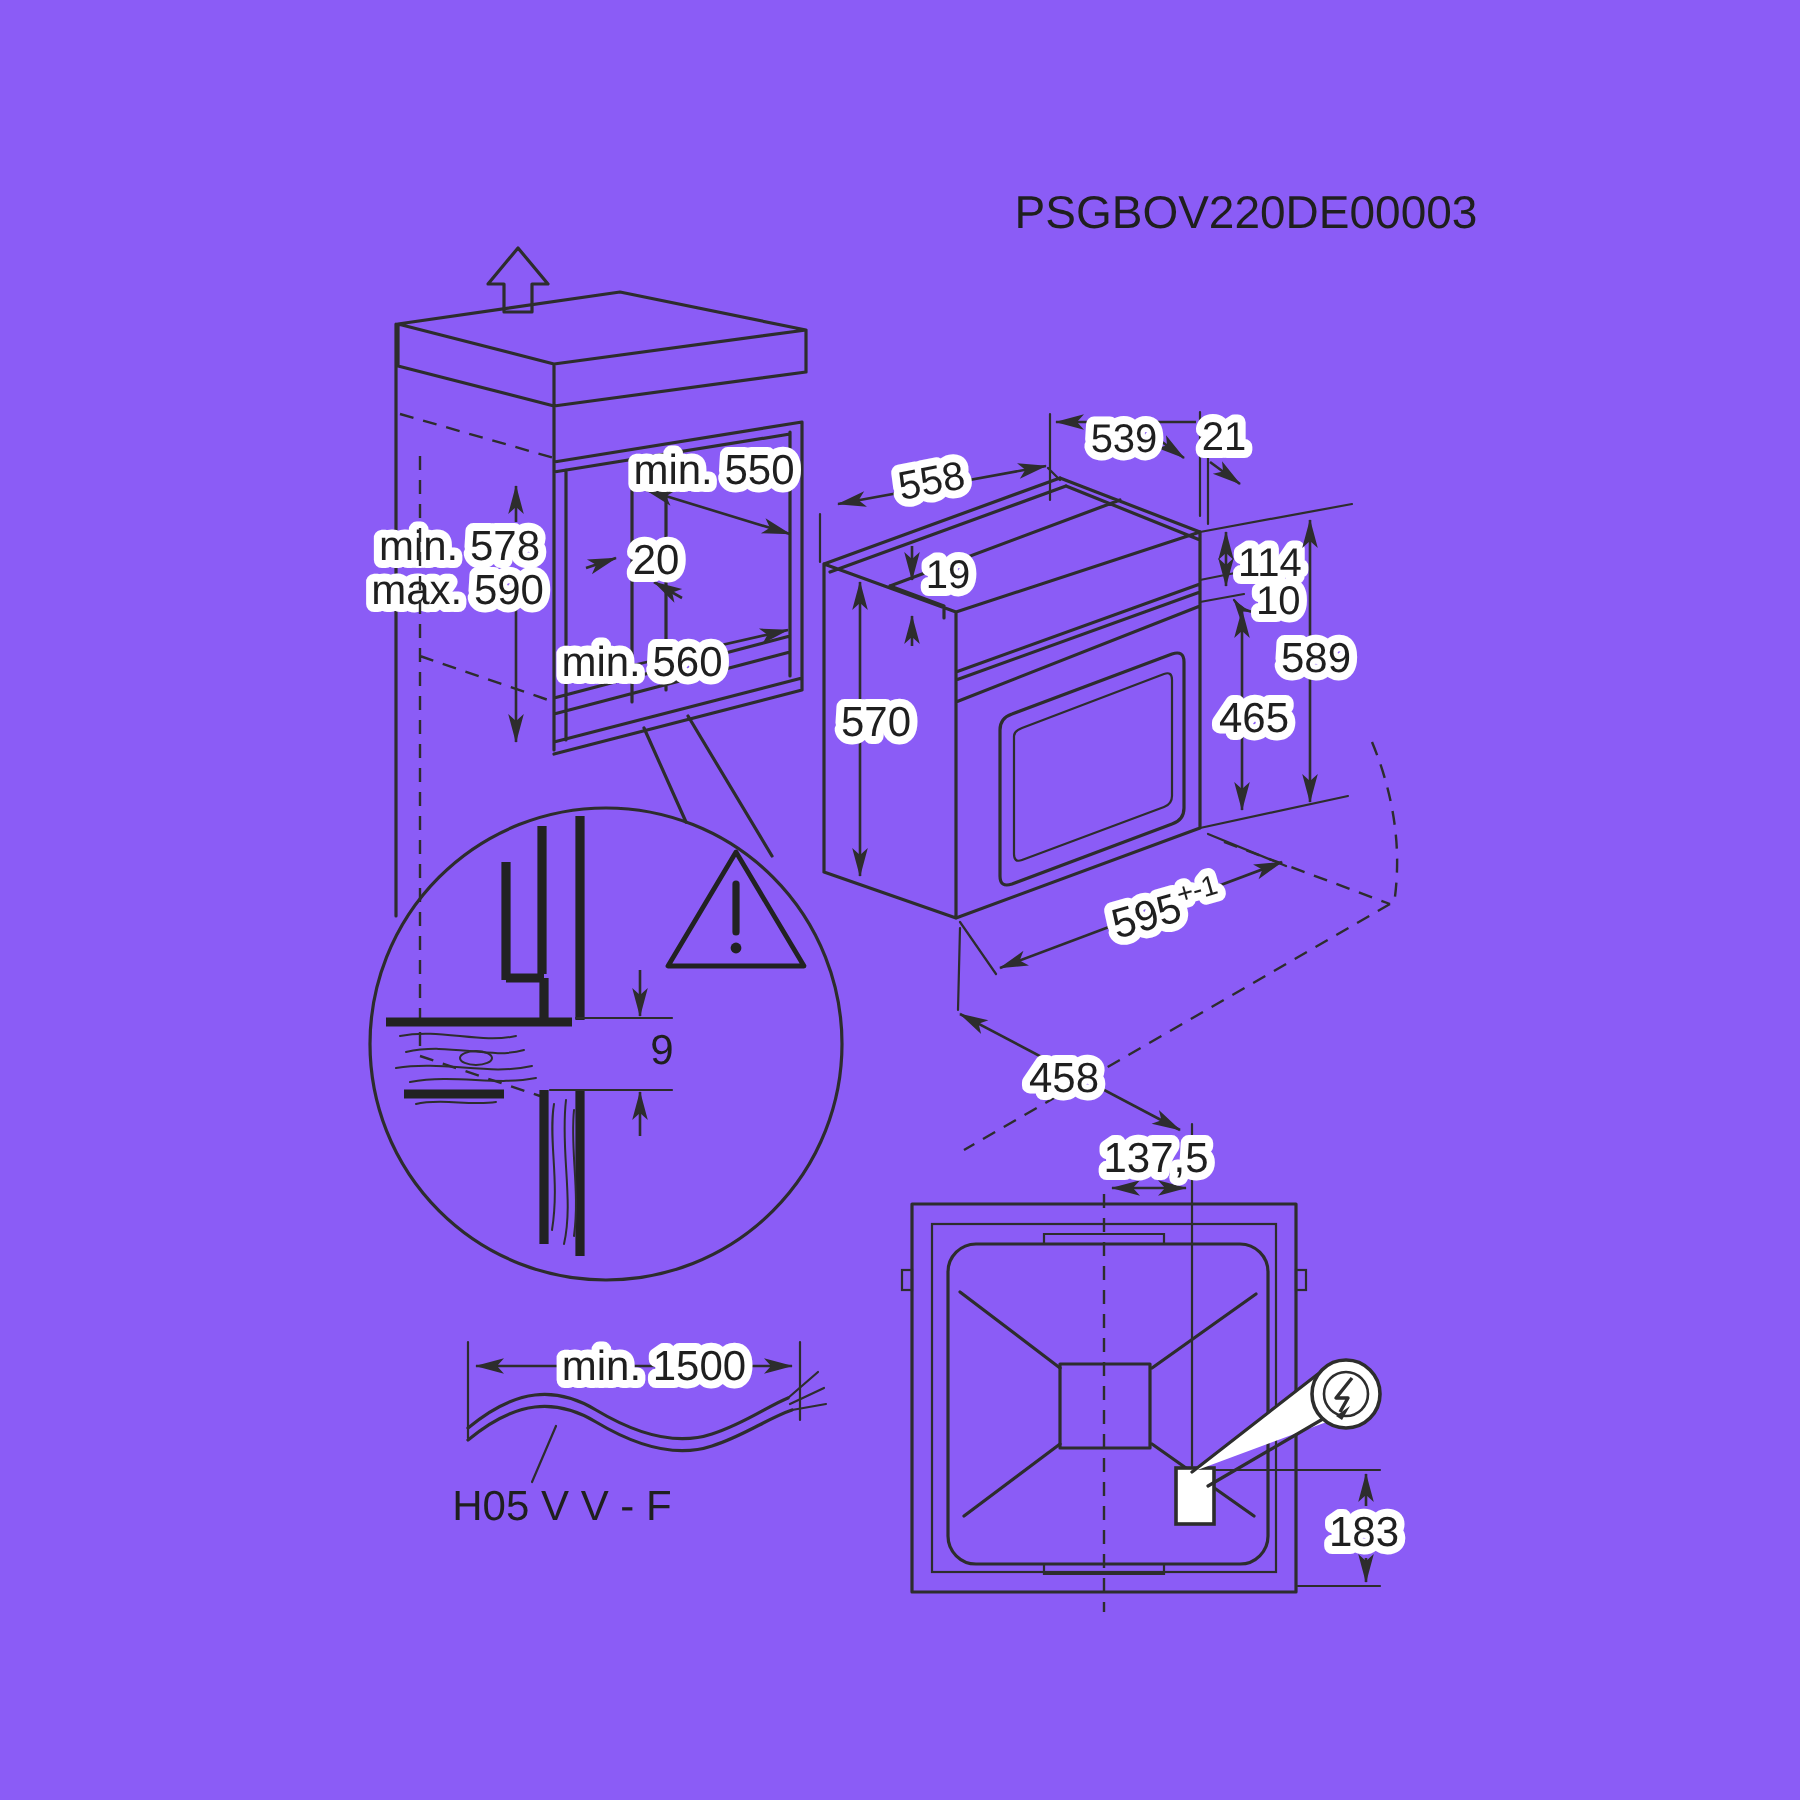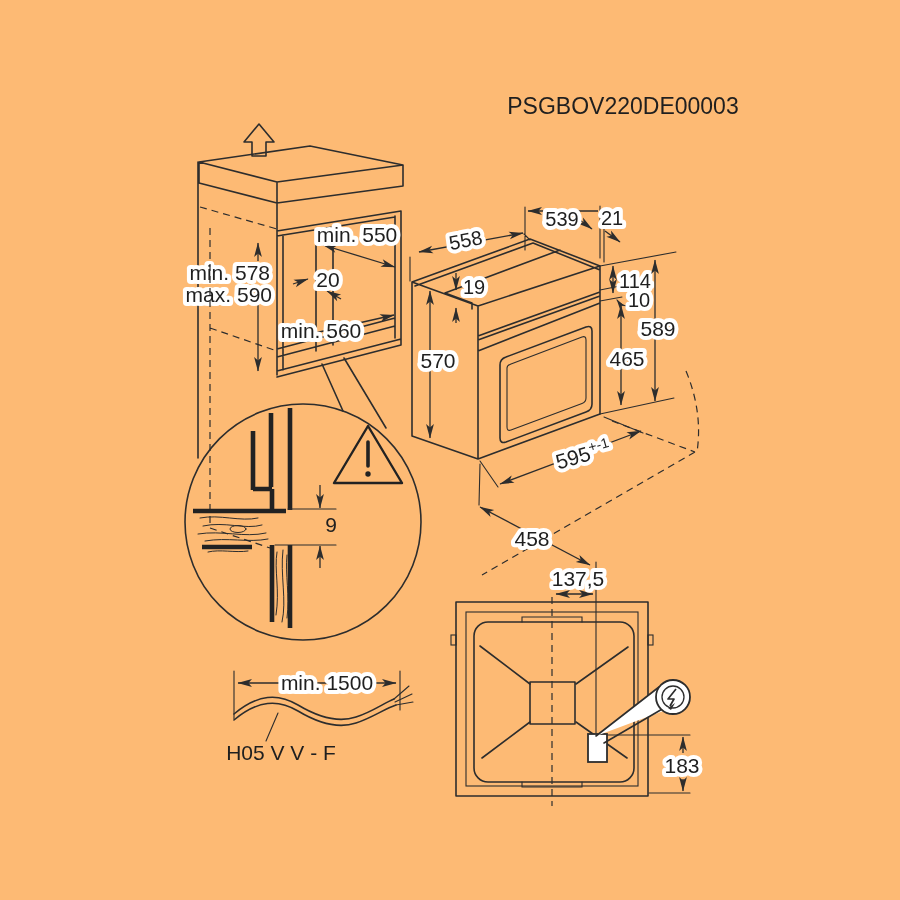--- a/index.html
+++ b/index.html
@@ -1,16 +1,16 @@
 <!DOCTYPE html>
 <html><head>
 <meta charset="utf-8">
 <style>
   html,body{margin:0;padding:0;background:#ffffff;}
-  .stage{width:900px;height:900px;position:relative;background:#fdba74;font-family:"Liberation Sans",sans-serif;}
+  .stage{width:900px;height:900px;position:relative;background:#8b5cf6;font-family:"Liberation Sans",sans-serif;}
   svg{display:block}
   .ln{fill:none;stroke:#2d2d2d;stroke-width:1.6;stroke-linecap:round;stroke-linejoin:round}
   .thin{fill:none;stroke:#2d2d2d;stroke-width:1.1;stroke-linecap:round}
   .dash{fill:none;stroke:#2d2d2d;stroke-width:1.2;stroke-dasharray:7 5;stroke-linecap:butt}
   .dim{fill:none;stroke:#2d2d2d;stroke-width:1.3;stroke-linecap:butt}
   .thick{fill:none;stroke:#222;stroke-width:4.6;stroke-linecap:butt}
   .grain{fill:none;stroke:#2d2d2d;stroke-width:1;stroke-linecap:round}
   text{fill:#1f1f1f;font-family:"Liberation Sans",sans-serif;font-size:20px}
   .t21{font-size:21px}
   .t23{font-size:23px}

